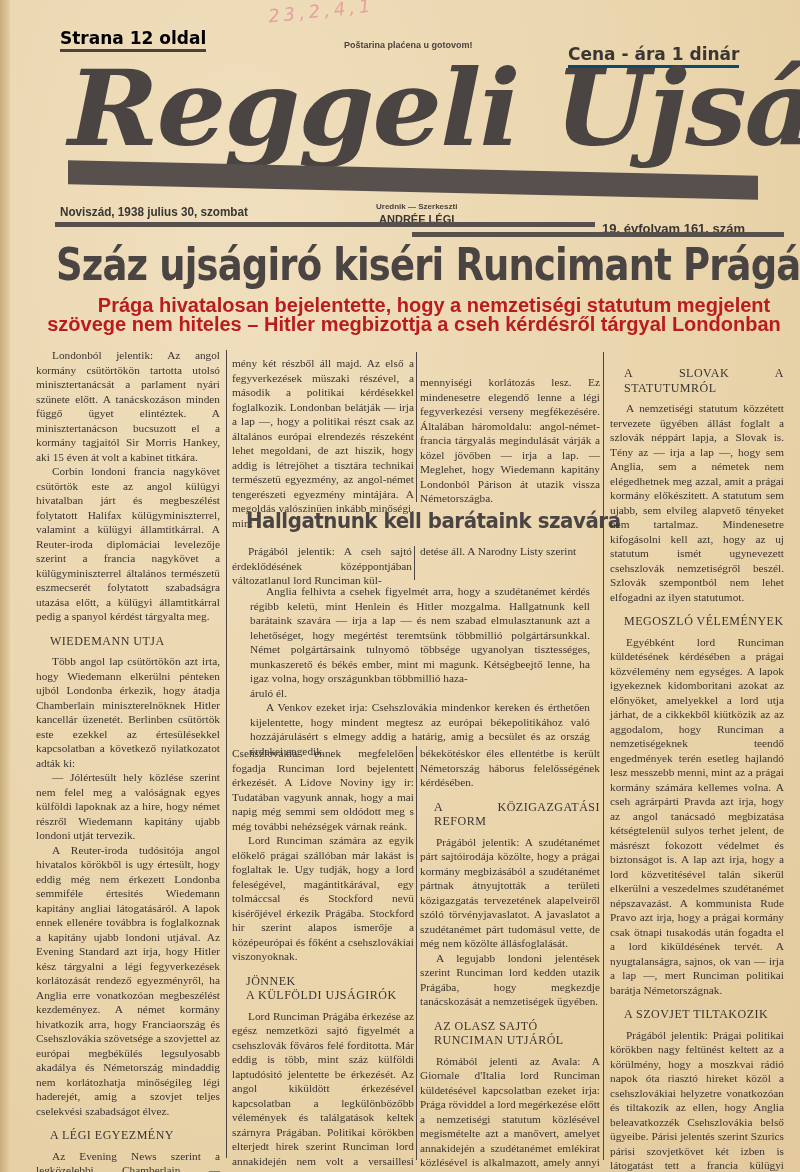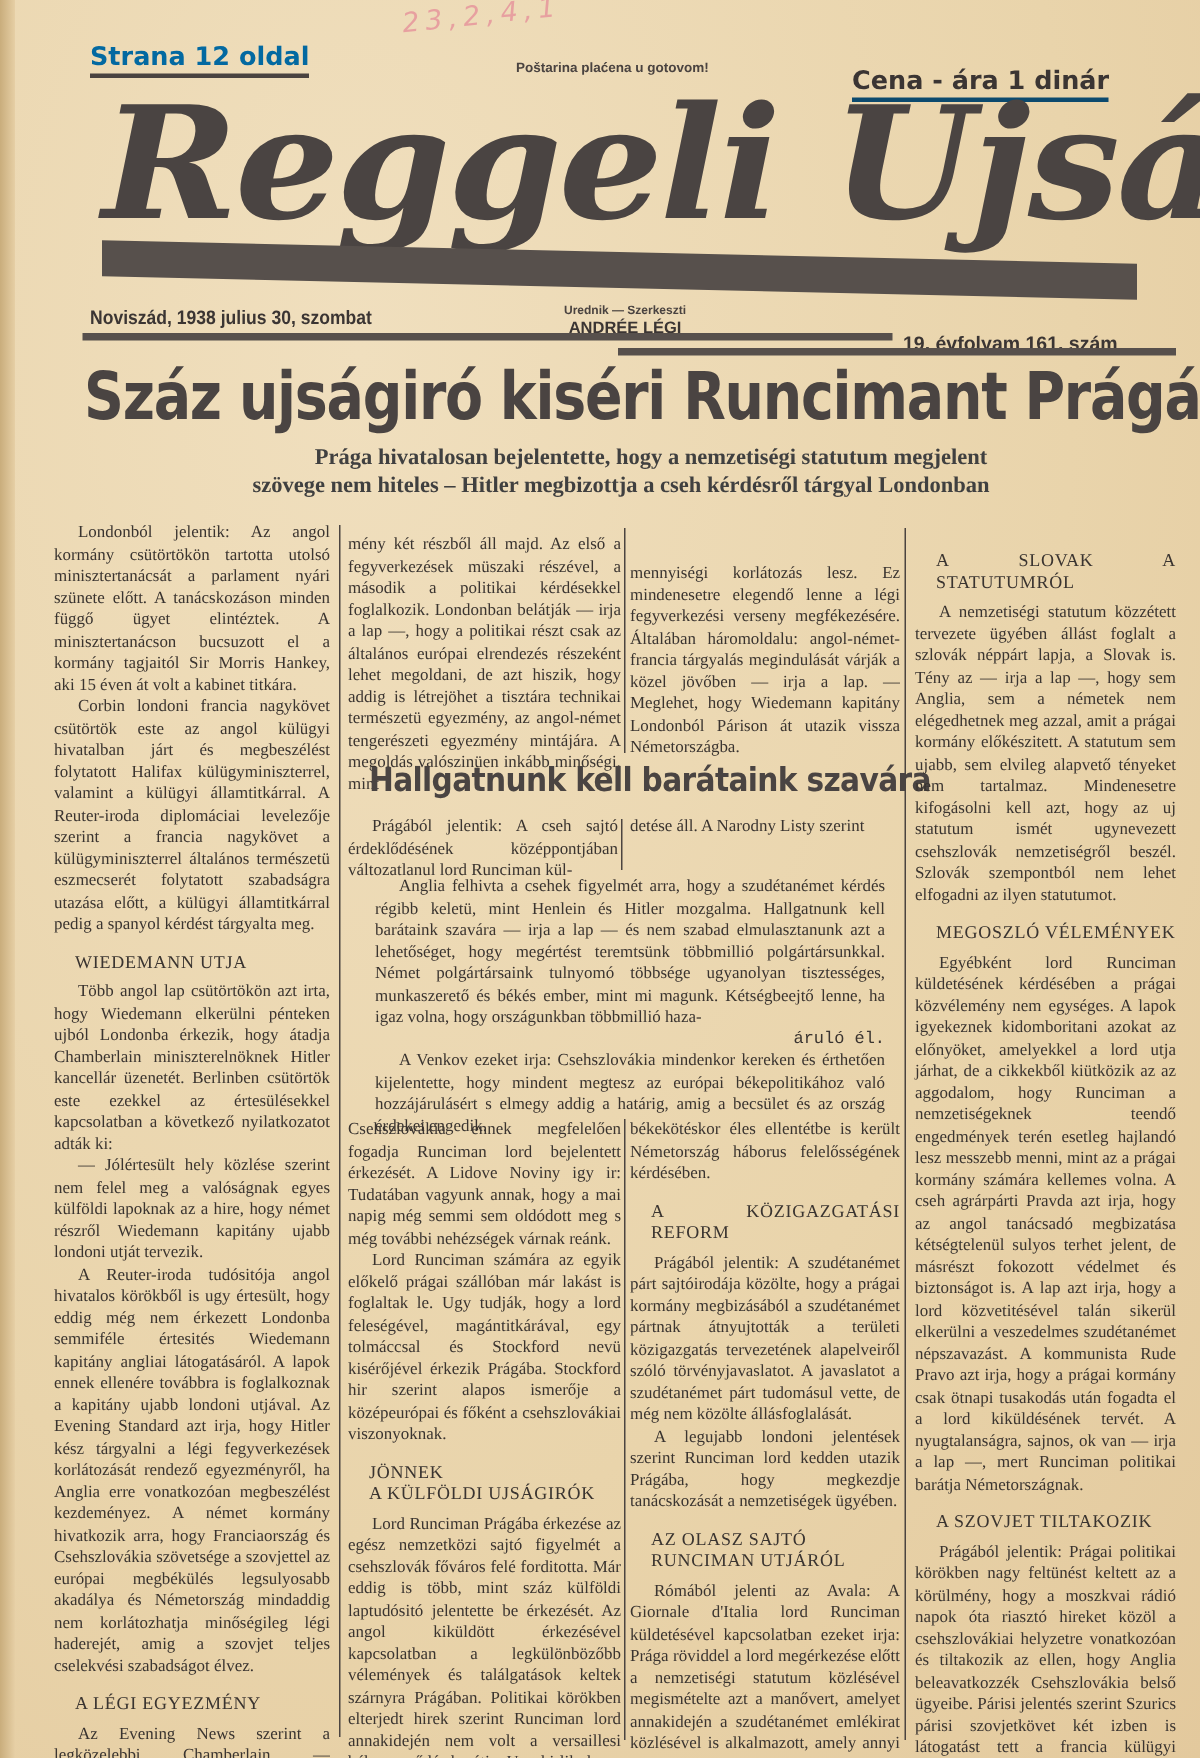--- a/index.html
+++ b/index.html
@@ -7,58 +7,58 @@
     width:800px; height:1172px; overflow:hidden; position:relative;
     background:#ecd9b4;
     font-family:"Liberation Serif", serif;
     color:#3a3430;
   }
   .paper { position:absolute; inset:0; background:
     radial-gradient(ellipse at 30% 20%, #f0dfbe 0%, #e9d4ab 60%, #e3c99d 100%); }
   .edge { position:absolute; left:0; top:0; bottom:0; width:10px; background:linear-gradient(90deg,#c9ad7c,#e6cfa5); }
   .pencil { position:absolute; left:268px; top:0; font-family:"DejaVu Sans",sans-serif; color:#e7a0a0; font-size:18px; font-style:italic; letter-spacing:4px; transform:rotate(-6deg); }
 
-  .top-left { position:absolute; left:60px; top:28px; font-family:"DejaVu Sans",sans-serif; font-weight:bold; font-size:17px; color:#0369a1; border-bottom:3px solid #4a4340; padding-bottom:1px; }
+  .top-left { position:absolute; left:60px; top:28px; font-family:"DejaVu Sans",sans-serif; font-weight:bold; font-size:17px; color:#000000; border-bottom:3px solid #4a4340; padding-bottom:1px; }
   .top-mid { position:absolute; left:344px; top:40px; font-size:9px; font-weight:bold; color:#4a4340; font-family:"Liberation Sans",sans-serif; }
   .top-right { position:absolute; left:568px; top:44px; font-family:"DejaVu Sans",sans-serif; font-weight:bold; font-size:17px; color:#3b3533; border-bottom:3px solid #0c4a6e; padding-bottom:1px; }
 
   .masthead { position:absolute; left:68px; top:50px; width:700px; height:118px;
     font-family:"DejaVu Serif",serif; font-weight:bold; font-style:italic; font-size:104px; line-height:118px;
     color:#4a4442; letter-spacing:-2px; transform:scaleX(1.05); transform-origin:left; white-space:nowrap; }
   .mast-bar { position:absolute; left:68px; top:168px; width:690px; height:24px; background:#57504c; transform:skewY(1.3deg); }
 
   .dateline { position:absolute; left:60px; top:204px; font-family:"Liberation Sans",sans-serif; font-weight:bold; font-size:13px; color:#3b3533; transform:scaleX(0.9); transform-origin:left; }
   .editor { position:absolute; left:376px; top:201px; text-align:center; font-family:"Liberation Sans",sans-serif; line-height:12px; }
   .editor .role { font-size:8px; color:#4a4340; font-weight:bold; }
   .editor .name { font-size:11px; font-weight:bold; color:#3b3533; }
   .issue { position:absolute; left:602px; top:221px; font-family:"Liberation Sans",sans-serif; font-weight:bold; font-size:13px; color:#3b3533; }
   .rule1 { position:absolute; left:55px; top:222px; width:540px; height:5px; background:#57504c; }
   .rule2 { position:absolute; left:412px; top:232px; width:372px; height:5px; background:#57504c; }
 
   .headline { position:absolute; left:56px; top:237px; width:728px; font-family:"DejaVu Sans",sans-serif; font-weight:bold; font-size:44px; line-height:56px; color:#4a4442; letter-spacing:-1px; transform:scaleX(0.84); transform-origin:left; white-space:nowrap; }
-  .subhead { position:absolute; left:44px; top:296px; width:740px; font-family:Liberation Serif, serif; font-weight:bold; font-size:15px; line-height:19px; color:#404040; text-align:right; }
+  .subhead { position:absolute; left:44px; top:296px; width:740px; font-family:Liberation Sans, sans-serif; font-weight:bold; font-size:20px; line-height:19px; color:#b91c1c; text-align:right; }
   .subhead div { white-space:nowrap; }
   .subhead .l1 { text-align:center; padding-left:40px; }
   .subhead .l2 { text-align:center; }
 
   .col { position:absolute; font-size:11.3px; line-height:14.5px; text-align:justify; color:#3a3430; }
   .col p { margin:0 0 0 0; text-indent:16px; }
   .col h4 { margin:10px 0 6px 0; font-weight:normal; font-size:12px; letter-spacing:0.5px; text-indent:0; padding-left:14px; }
   .c1 { left:36px; top:348px; width:184px; }
   .c2 { left:232px; top:356px; width:182px; }
   .c3 { left:420px; top:375px; width:180px; }
   .c4 { left:610px; top:366px; width:174px; }
   .vr { position:absolute; width:1px; background:#4b4440; }
 
   .sub2 { position:absolute; left:246px; top:508px; font-family:"DejaVu Sans",sans-serif; font-weight:bold; font-size:22px; color:#4a4442; letter-spacing:-0.5px; transform:scaleX(0.9); transform-origin:left; white-space:nowrap; }
   .box-a { left:232px; top:544px; width:180px; }
   .box-b { left:420px; top:544px; width:180px; }
   .wide { position:absolute; left:250px; top:584px; width:340px; font-size:11.3px; line-height:14.5px; text-align:justify; }
   .wide p { margin:0; text-indent:16px; }
-  .wide .center { text-align:right; text-indent:0;font-family:Liberation Mono, monospace; }
+  .wide .center { text-align:left; text-indent:0; }
   .c2b { left:232px; top:746px; width:182px; }
   .c3b { left:420px; top:746px; width:180px; }
 </style>
 </head>
 <body>
 
 <div class="paper"></div>
 <div class="edge"></div>
 <div class="pencil">23,2,4,1</div>
 

